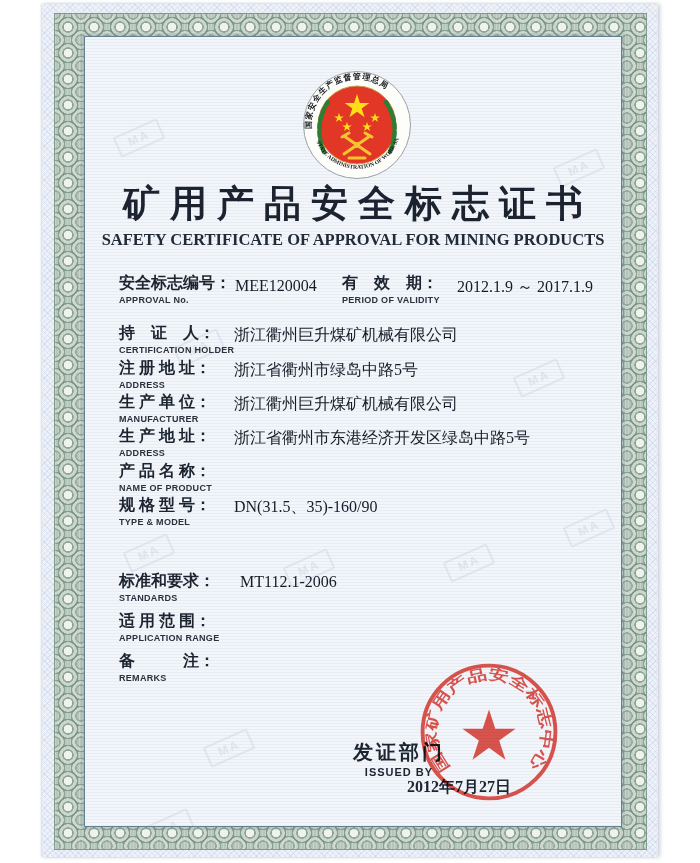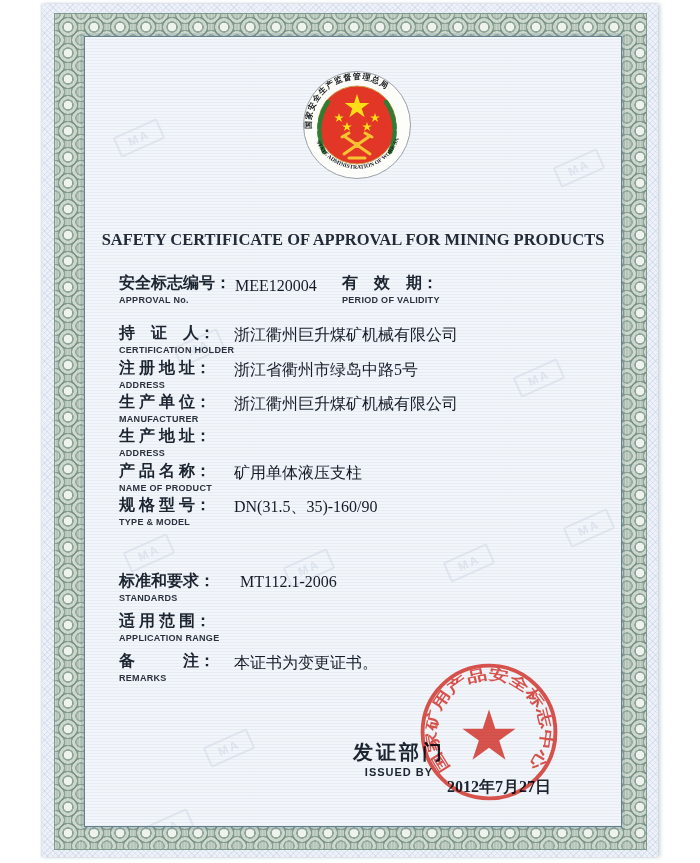--- a/index.html
+++ b/index.html
@@ -58,21 +58,21 @@
        font-family:"Liberation Sans",sans-serif;transform:scale(.95);transform-origin:left top;}
   .val{font-size:16px;font-weight:400;white-space:nowrap;color:#151c27;}
   .abs{position:absolute;}
   .decl{
     position:absolute;left:12px;top:654px;width:512px;
     font-size:15.5px;font-weight:600;line-height:1.62;text-indent:2em;color:#18202c;
   }
   .issued{position:absolute;left:244px;top:702px;width:140px;text-align:center;}
   .issued .cn{font-size:20px;font-weight:bold;letter-spacing:3px;}
   .issued .en{font-size:11px;font-weight:bold;letter-spacing:1px;font-family:"Liberation Sans",sans-serif;}
-  .date{position:absolute;left:322px;top:740px;font-size:16px;font-weight:600;margin-left:40px;}
+  .date{position:absolute;left:322px;top:740px;font-size:16px;font-weight:600;}
   .seal{position:absolute;left:329px;top:620px;mix-blend-mode:multiply;opacity:.9;}
   .emblem{position:absolute;left:217px;top:33px;}
 </style>
 </head>
 <body>
 
 <div class="paper">
   <div class="band"></div>
   <div class="inner">
 
@@ -113,61 +113,62 @@
       </g>
       <circle cx="55" cy="75" r="3" fill="#f6c431"></circle>
       <text font-size="8" font-weight="bold" fill="#15181d" letter-spacing="1">
         <textPath href="#arcTop" startOffset="4">国家安全生产监督管理总局</textPath>
       </text>
       <text font-size="5.6" font-weight="bold" fill="#15181d">
         <textPath href="#arcBot" startOffset="2">STATE ADMINISTRATION OF WORK SAFETY</textPath>
       </text>
     </svg>
 
+    <div class="title-cn">矿用产品安全标志证书</div>
     <div class="title-en">SAFETY CERTIFICATE OF APPROVAL FOR MINING PRODUCTS</div>
 
     <span class="abs lbl" style="left:34px;top:236px">安全标志编号：</span>
     <span class="abs sub" style="left:34px;top:257px">APPROVAL No.</span>
     <span class="abs val" style="left:150px;top:240px">MEE120004</span>
     <span class="abs lbl" style="left:257px;top:236px">有　效　期：</span>
     <span class="abs sub" style="left:257px;top:257px">PERIOD OF VALIDITY</span>
+    <span class="abs val" style="left:372px;top:240px">2012.1.9 ～ 2017.1.9</span>
 
     <span class="abs lbl" style="left:34px;top:286px">持　证　人：</span>
     <span class="abs sub" style="left:34px;top:307px">CERTIFICATION HOLDER</span>
     <span class="abs val" style="left:149px;top:288px">浙江衢州巨升煤矿机械有限公司</span>
 
     <span class="abs lbl" style="left:34px;top:321px">注 册 地 址：</span>
     <span class="abs sub" style="left:34px;top:342px">ADDRESS</span>
     <span class="abs val" style="left:149px;top:323px">浙江省衢州市绿岛中路5号</span>
 
     <span class="abs lbl" style="left:34px;top:355px">生 产 单 位：</span>
     <span class="abs sub" style="left:34px;top:376px">MANUFACTURER</span>
     <span class="abs val" style="left:149px;top:357px">浙江衢州巨升煤矿机械有限公司</span>
 
     <span class="abs lbl" style="left:34px;top:389px">生 产 地 址：</span>
     <span class="abs sub" style="left:34px;top:410px">ADDRESS</span>
+    <span class="abs val" style="left:149px;top:391px">浙江省衢州市东港经济开发区绿岛中路5号</span>
 
     <span class="abs lbl" style="left:34px;top:424px">产 品 名 称：</span>
     <span class="abs sub" style="left:34px;top:445px">NAME OF PRODUCT</span>
-    <span class="abs val" style="left:149px;top:426px">矿用单体液压支柱</span>
 
     <span class="abs lbl" style="left:34px;top:458px">规 格 型 号：</span>
     <span class="abs sub" style="left:34px;top:479px">TYPE &amp; MODEL</span>
     <span class="abs val" style="left:149px;top:460px">DN(31.5、35)-160/90</span>
 
     <span class="abs lbl" style="left:34px;top:534px">标准和要求：</span>
     <span class="abs sub" style="left:34px;top:555px">STANDARDS</span>
     <span class="abs val" style="left:155px;top:536px">MT112.1-2006</span>
 
     <span class="abs lbl" style="left:34px;top:574px">适 用 范 围：</span>
     <span class="abs sub" style="left:34px;top:595px">APPLICATION RANGE</span>
 
     <span class="abs lbl" style="left:34px;top:614px">备　　　注：</span>
     <span class="abs sub" style="left:34px;top:635px">REMARKS</span>
-    <span class="abs val" style="left:149px;top:616px">本证书为变更证书。</span>
 
 
     <div class="issued">
       <div class="cn">发证部门</div>
       <div class="en">ISSUED BY</div>
     </div>
     <div class="date">2012年7月27日</div>
 
     <svg class="seal" width="150" height="150" viewBox="0 0 140 140">
       <defs>

